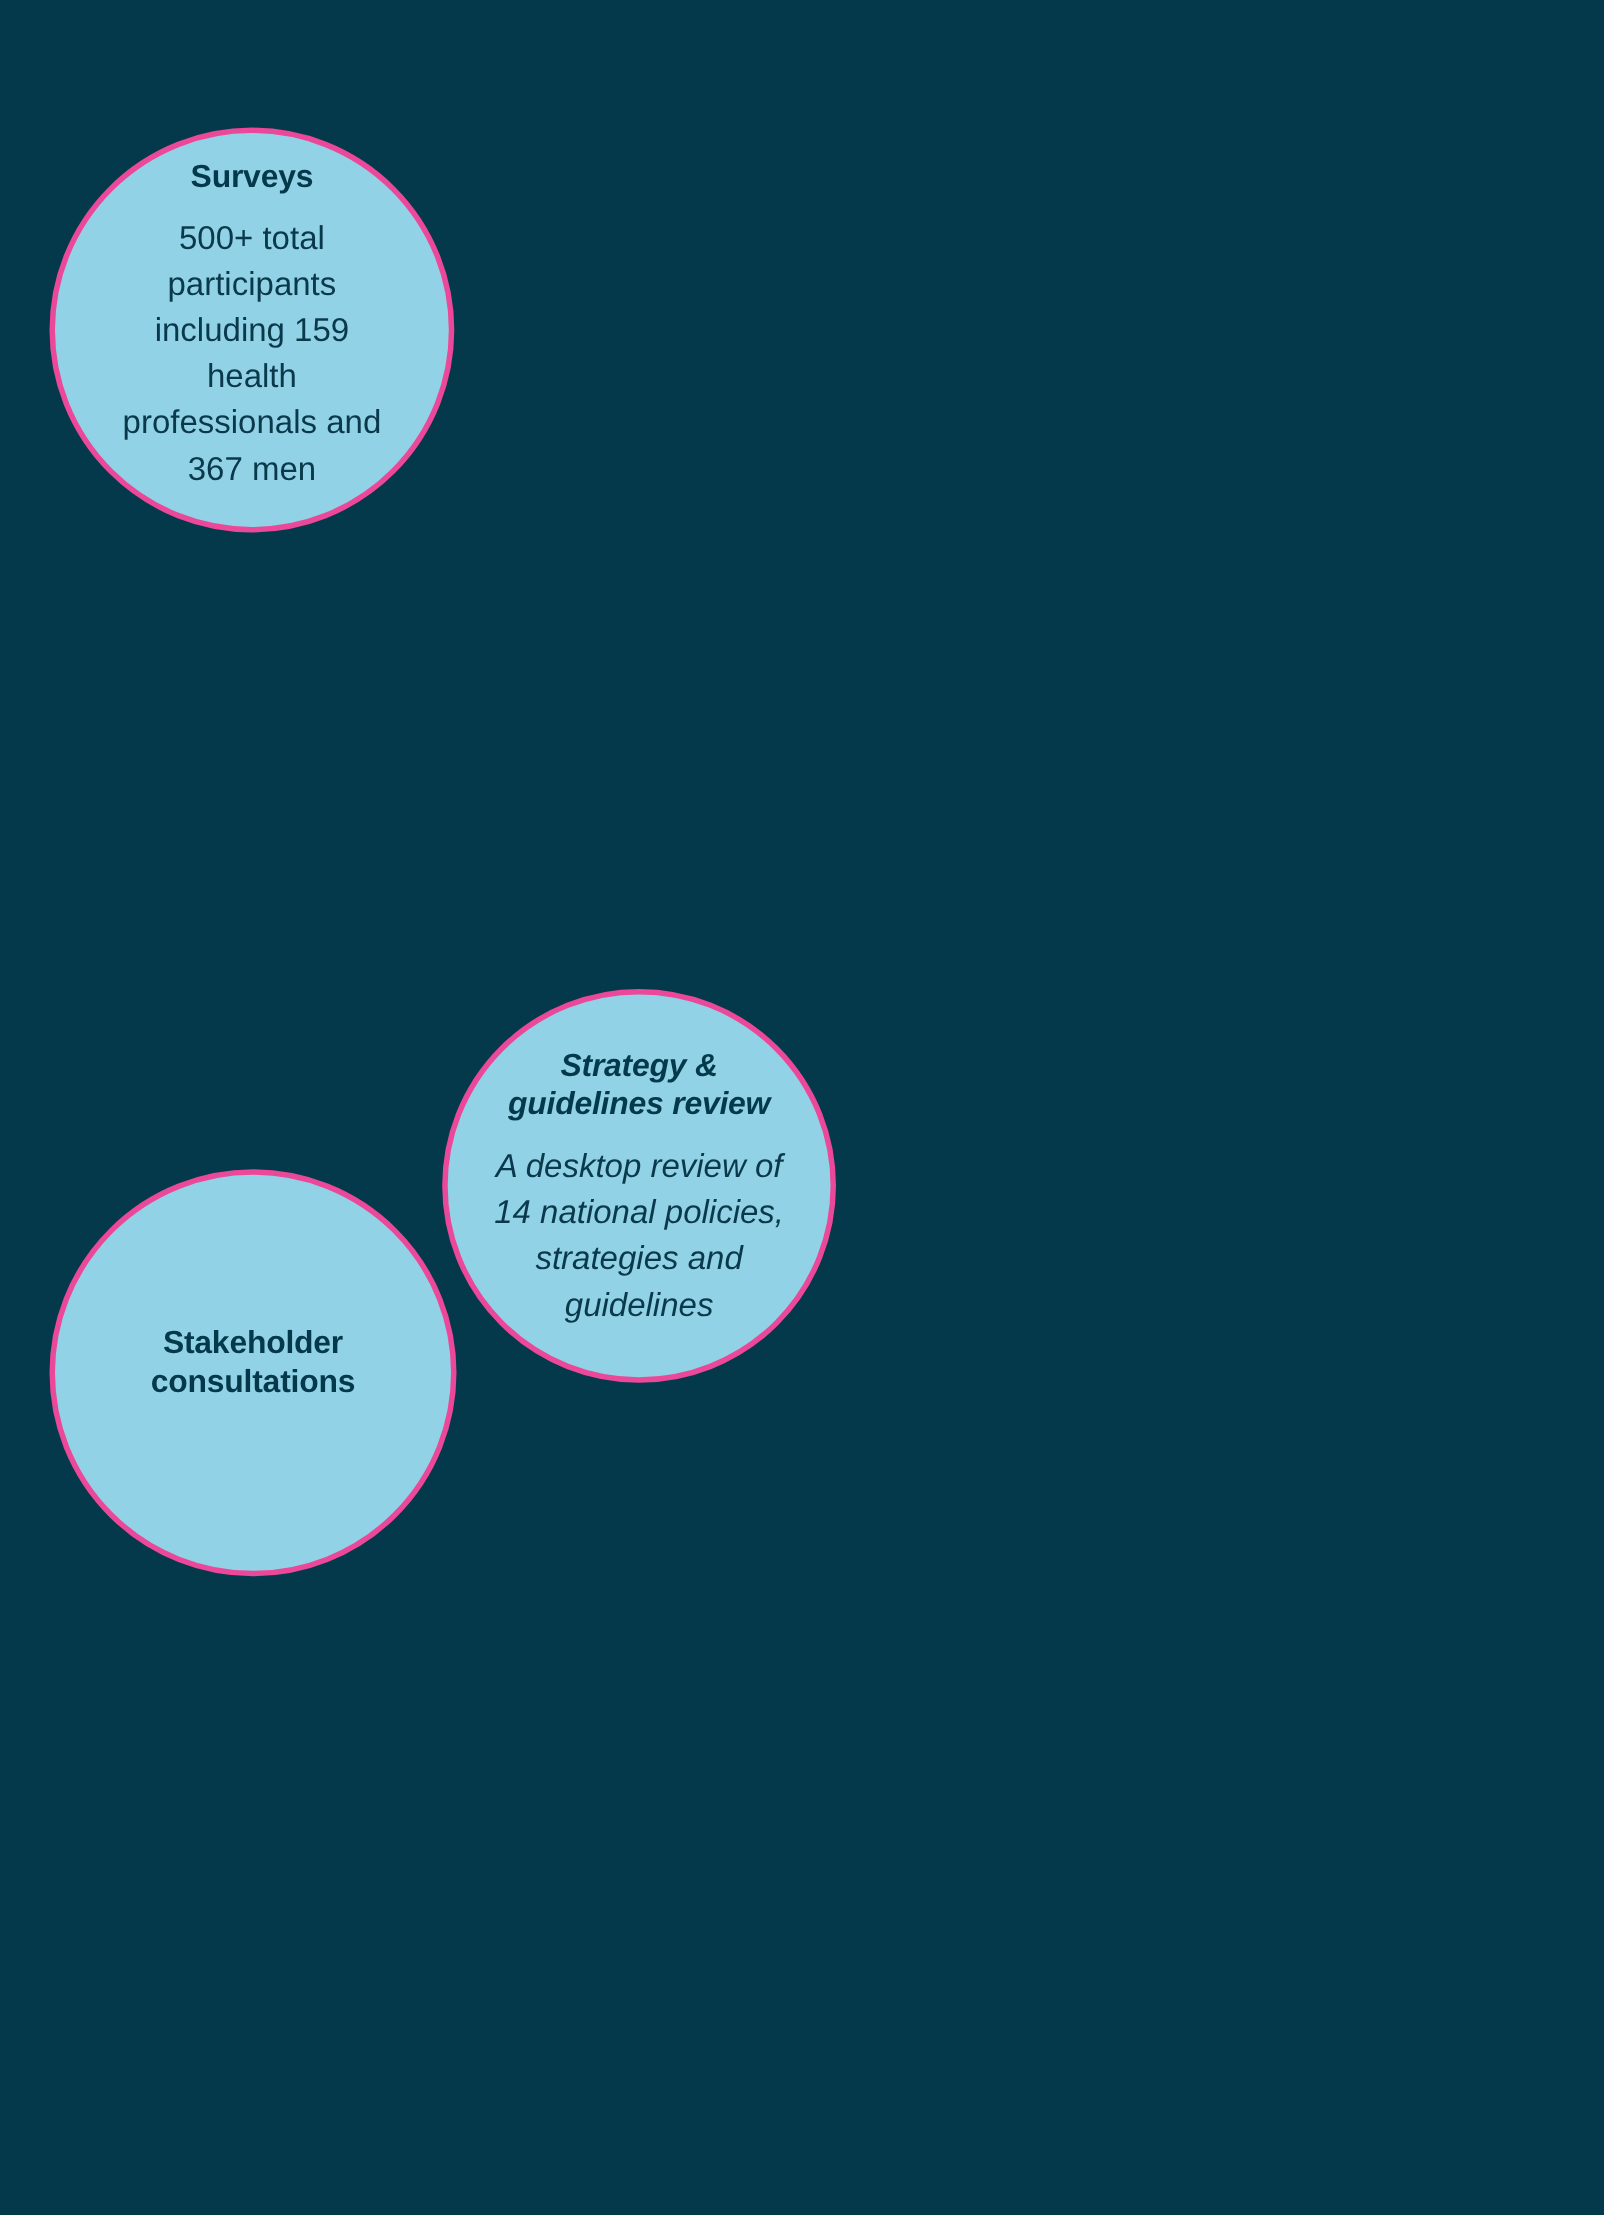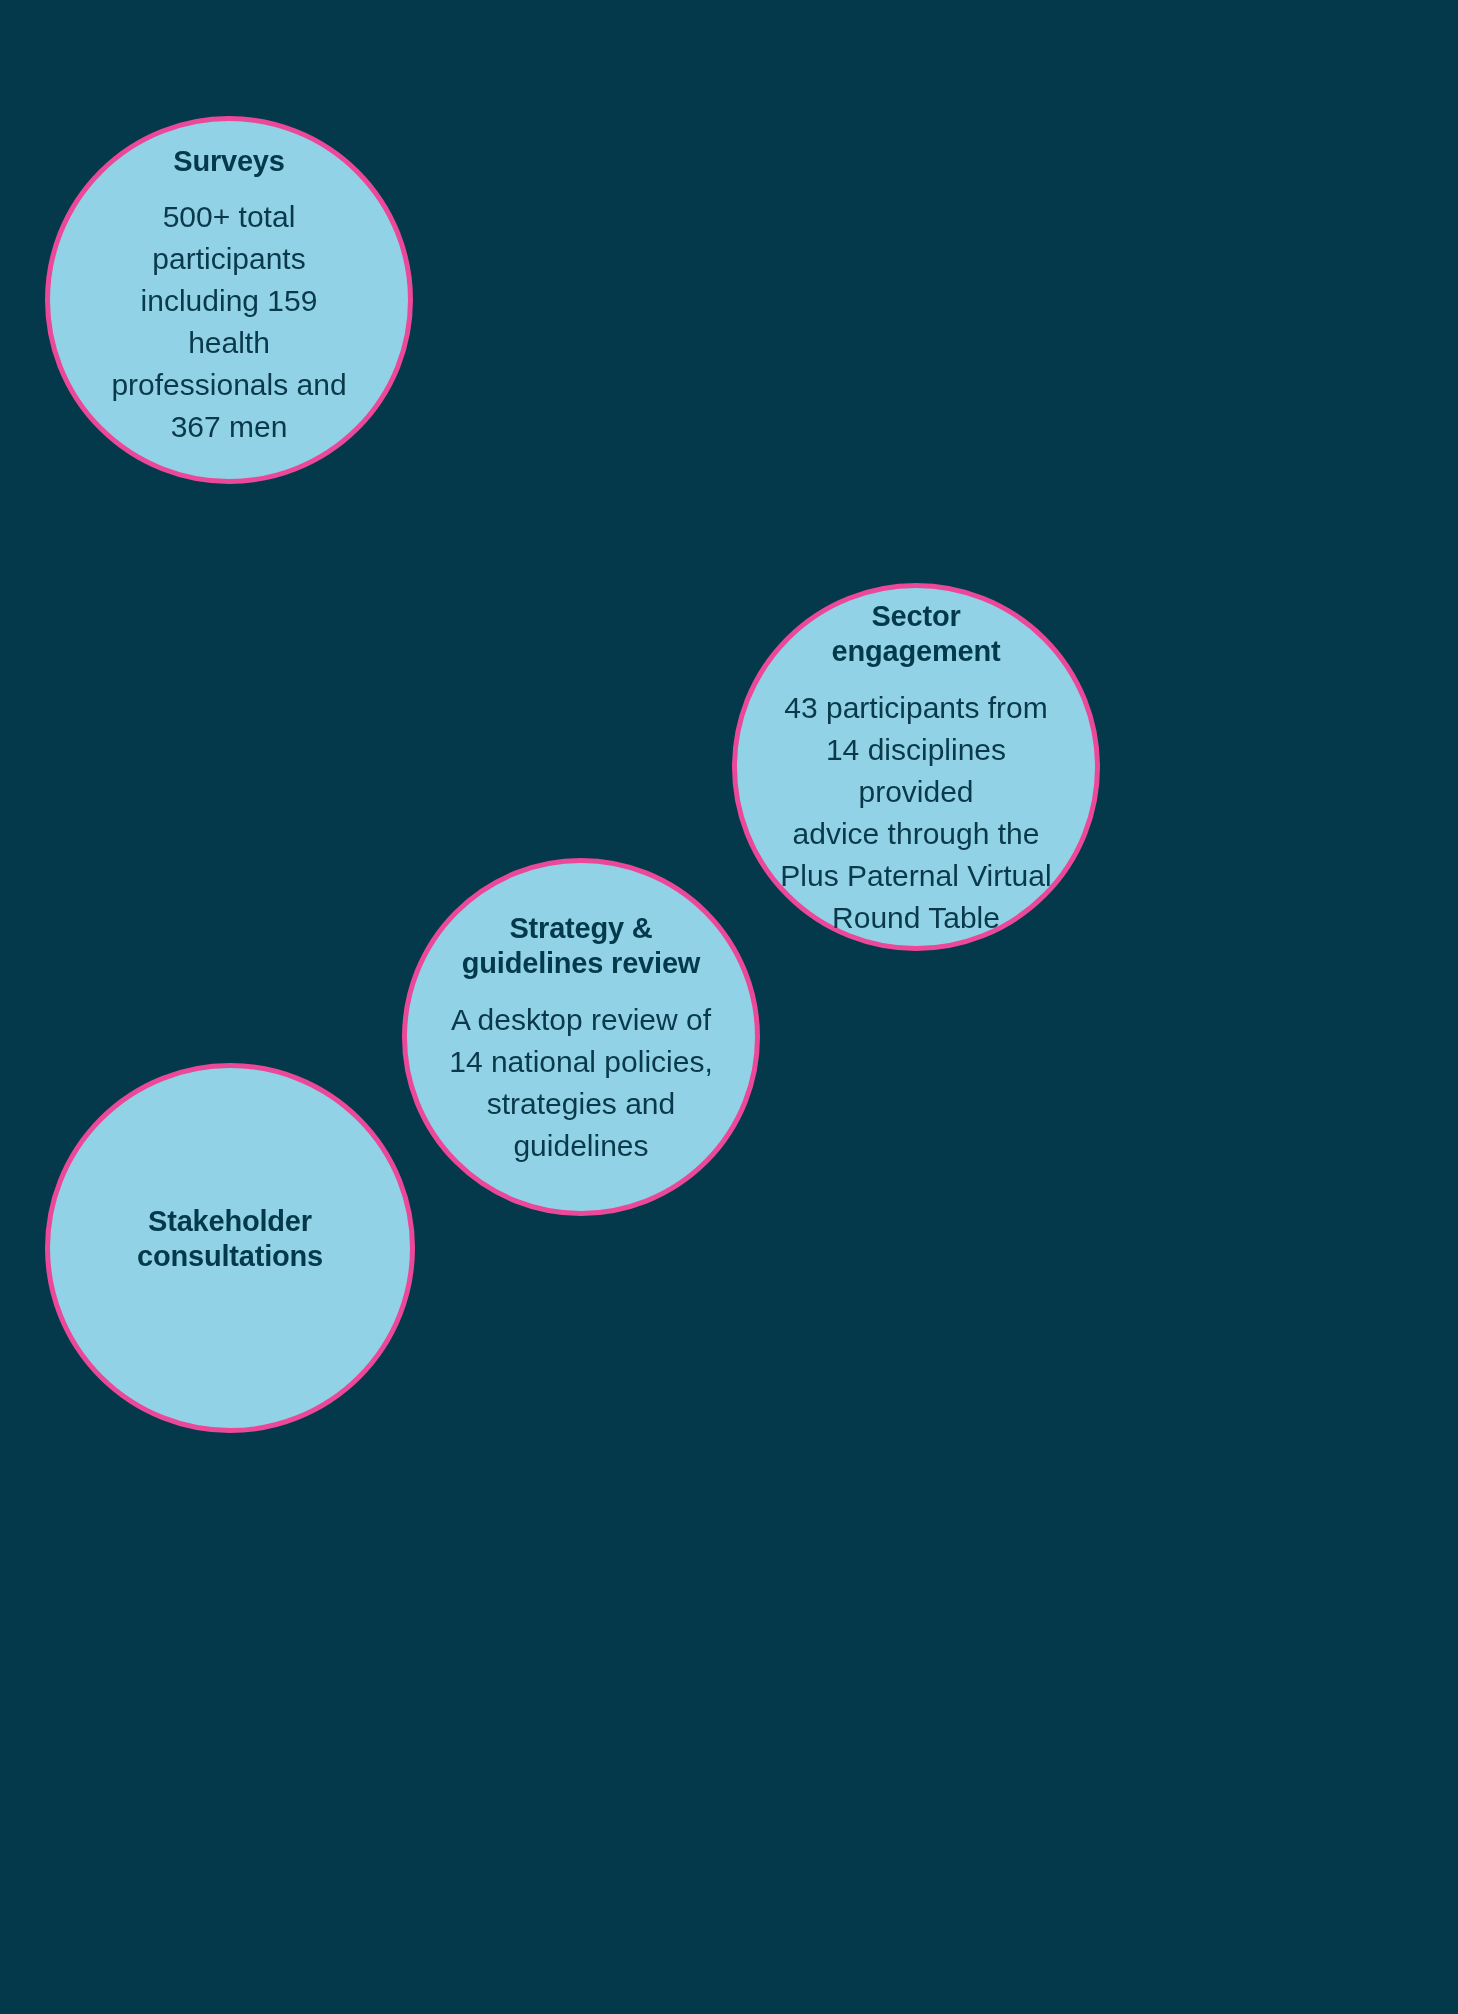--- a/index.html
+++ b/index.html
@@ -72,23 +72,24 @@
     height: 362px;
   }
   #bubble-sector {
     left: 732px;
     top: 583px;
     width: 368px;
     height: 368px;
   }
   #bubble-strategy {
     left: 402px;
-    top: 858px;
+    top: 899px;
     width: 358px;
     height: 358px;
+    font-style: italic;
   }
   #bubble-stakeholder {
     left: 45px;
     top: 1063px;
     width: 370px;
     height: 370px;
   }
 
   #bubble-surveys .bubble-title { margin-bottom: 16px; }
   #bubble-literature .bubble-title { margin-bottom: 20px; }
@@ -111,31 +112,20 @@
     <div class="bubble-inner">
       <div class="bubble-title">Surveys</div>
       <div class="bubble-body">500+ total participants
 including 159 health
 professionals and
 367 men</div>
     </div>
   </div>
 
 
-  <div class="bubble" id="bubble-sector">
-    <div class="bubble-inner">
-      <div class="bubble-title">Sector
-engagement</div>
-      <div class="bubble-body">43 participants from
-14 disciplines provided
-advice through the
-Plus Paternal Virtual
-Round Table</div>
-    </div>
-  </div>
 
   <div class="bubble" id="bubble-strategy">
     <div class="bubble-inner">
       <div class="bubble-title">Strategy &amp;
 guidelines review</div>
       <div class="bubble-body">A desktop review of
 14 national policies,
 strategies and guidelines</div>
     </div>
   </div>

